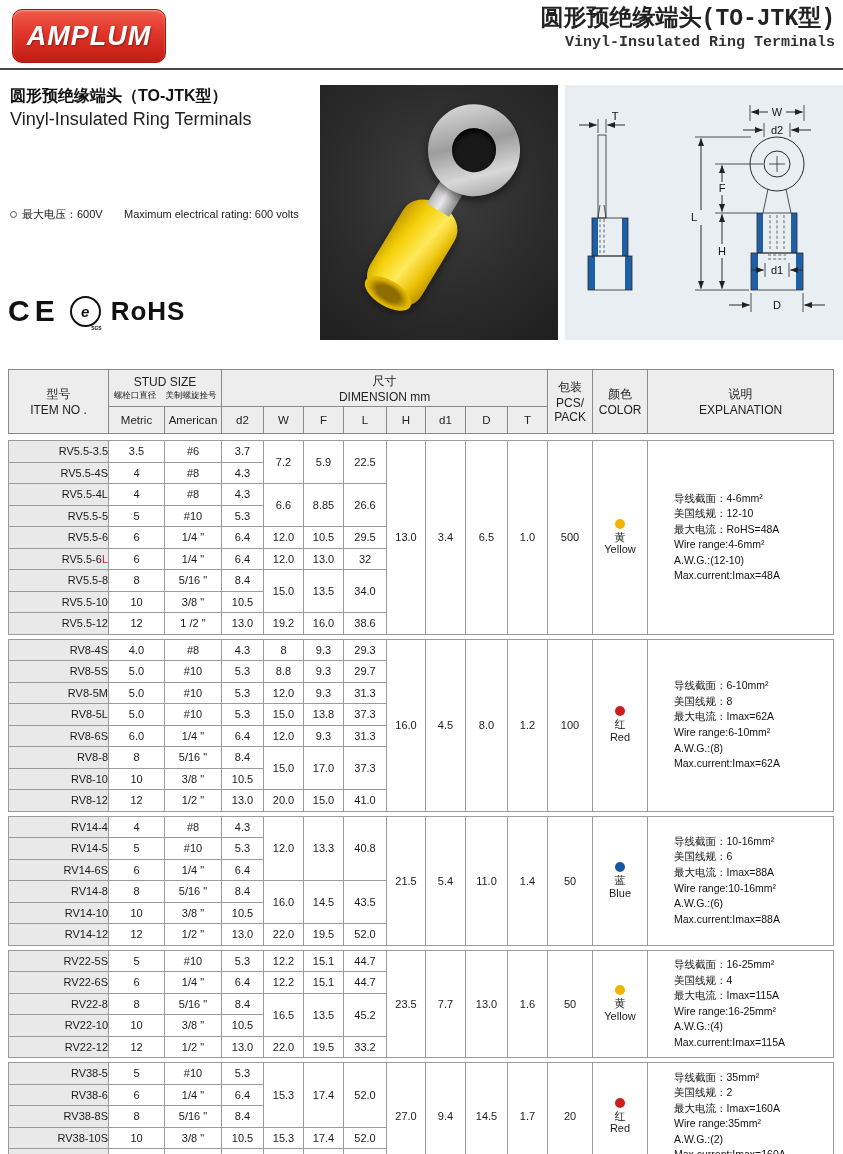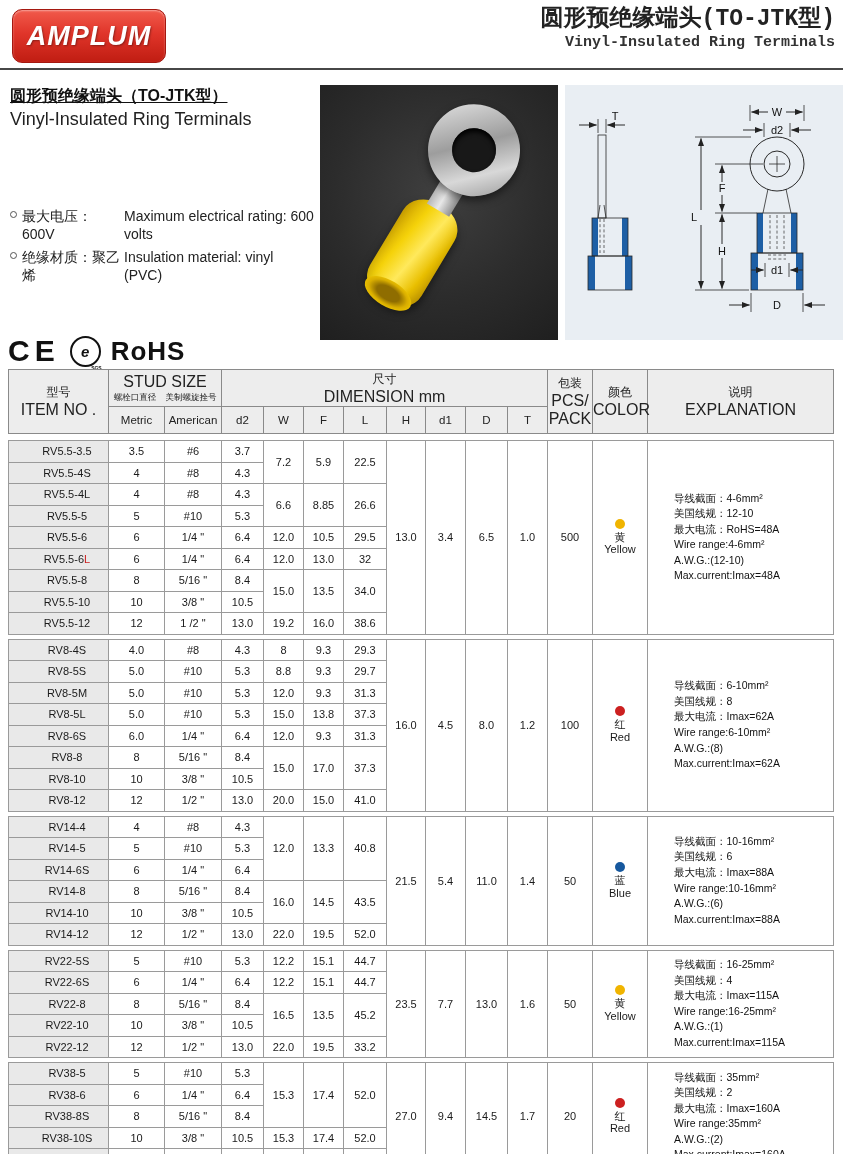--- a/index.html
+++ b/index.html
@@ -18,28 +18,28 @@
     text-shadow:1px 1px 2px rgba(0,0,0,.35);
     box-shadow:inset 0 1px 2px rgba(255,255,255,.45);
   }
   .main-title{position:absolute;right:8px;top:6px;text-align:right;font-family:Liberation Mono, monospace;}
   .main-title .cn{font-size:23px;font-weight:bold;color:#222;line-height:1.2;}
   .main-title .en{font-size:15px;font-weight:bold;color:#333;}
   .header-rule{position:absolute;left:0;top:68px;width:843px;border-top:2px solid #474747;}
 
   
   .intro{position:absolute;left:10px;top:86px;width:300px;}
-  .intro .cn{font-size:16px;font-weight:bold;color:#111;text-decoration:underline;}
+  .intro .cn{font-size:16px;font-weight:bold;color:#111;}
   .intro .en{font-size:18px;color:#222;margin-top:2px;}
   .spec-list{position:absolute;left:10px;top:208px;width:305px;}
-  .spec-row{display:flex;align-items:flex-start;margin-bottom:6px;font-size:14px;line-height:1.25;}
+  .spec-row{display:flex;align-items:flex-start;margin-bottom:6px;font-size:11px;line-height:1.25;}
   .bullet{flex:0 0 auto;width:5px;height:5px;border:1.5px solid #555;border-radius:50%;margin:3px 5px 0 0;}
   .spec-cn{flex:0 0 102px;color:#222;}
   .spec-en{flex:1;color:#222;}
-  .certs{position:absolute;left:8px;top:294px;display:flex;align-items:center;gap:10px;margin-top:40px;}
+  .certs{position:absolute;left:8px;top:294px;display:flex;align-items:center;gap:10px;}
   .ce{font-size:30px;font-weight:bold;letter-spacing:5px;color:#111;}
   .sgs-mark{width:27px;height:27px;border:2.5px solid #111;border-radius:50%;
     display:flex;align-items:center;justify-content:center;position:relative;
     font-weight:bold;font-size:15px;color:#111;font-style:italic;}
   .sgs-mark small{position:absolute;right:-3px;bottom:-6px;font-size:5px;font-style:normal;}
   .rohs{font-size:26px;font-weight:bold;color:#111;letter-spacing:1px;}
 
   
   .photo-panel{position:absolute;left:320px;top:85px;width:238px;height:255px;
     background:radial-gradient(circle at 50% 42%,#3f3f3f 0%,#2c2c2c 55%,#1f1f1f 100%);overflow:hidden;}
@@ -69,27 +69,27 @@
   .dlabel{font-size:11px;fill:#111;font-family:"Liberation Sans","DejaVu Sans",sans-serif;}
 
   
   .tables{position:absolute;left:8px;top:369px;width:827px;}
   table{border-collapse:collapse;table-layout:fixed;width:825px;}
   td,th{border:1px solid #9a9a9a;padding:0;font-weight:normal;}
   .hdr{margin-bottom:6px;}
   .hdr th{background:#ededed;color:#222;vertical-align:middle;text-align:center;border:1px solid #8a8a8a;}
   .hdr,.grp{border:1.5px solid #555;}
   .hdr .h-cn{font-size:12px;}
-  .hdr .h-en{font-size:16px;}
+  .hdr .h-en{font-size:12px;}
   .hdr .h-sm{font-size:8.5px;display:flex;justify-content:space-around;margin-top:1px;}
   .hdr .r1{height:37px;}
   .hdr .r2 th{height:26px;font-size:11.5px;}
   .grp{margin-top:4px;}
   .grp td{height:20.5px;text-align:center;vertical-align:middle;font-size:11px;background:#fff;color:#1a1a1a;}
-  .grp td.item{background:#e9e9e9;text-align:center;padding-left:17px;}
+  .grp td.item{background:#e9e9e9;text-align:right;padding-left:17px;}
   .red-suffix{color:#cc2020;}
   td.expl{text-align:left;padding-left:26px;}
   .eline{font-size:10.5px;line-height:1.48;color:#111;white-space:nowrap;}
   .colorcell .dot{width:10px;height:10px;border-radius:50%;margin:0 auto 2px auto;}
   .colorcell .ccn{font-size:11px;line-height:1.15;}
   .colorcell .cen{font-size:11px;line-height:1.15;}
 </style>
 </head>
 <body>
 
@@ -104,25 +104,20 @@
 
 <div class="intro">
   <div class="cn">圆形预绝缘端头（TO-JTK型）</div>
   <div class="en">Vinyl-Insulated Ring Terminals</div>
 </div>
 <div class="spec-list" id="spec-list">
     <div class="spec-row">
       <span class="bullet"></span>
       <span class="spec-cn">最大电压：600V</span>
       <span class="spec-en">Maximum electrical rating: 600 volts</span>
-    </div>
-    <div class="spec-row">
-      <span class="bullet"></span>
-      <span class="spec-cn">绝缘材质：聚乙烯</span>
-      <span class="spec-en">Insulation material: vinyl (PVC)</span>
     </div>
   </div>
 <div class="certs">
   <span class="ce">CE</span>
   <span class="sgs-mark">
     <span>e</span>
     <small>SGS</small>
   </span>
   <span class="rohs">RoHS</span>
 </div>
@@ -623,21 +618,21 @@
             <td class="colorcell" rowspan="5">
               <div class="dot" style="background: rgb(240, 180, 0);"></div>
               <div class="ccn">黄</div>
               <div class="cen">Yellow</div>
             </td>
             <td class="expl" rowspan="5">
               <div class="eline">导线截面：16-25mm²</div>
               <div class="eline">美国线规：4</div>
               <div class="eline">最大电流：Imax=115A</div>
               <div class="eline">Wire range:16-25mm²</div>
-              <div class="eline">A.W.G.:(1)</div>
+              <div class="eline">A.W.G.:(4)</div>
               <div class="eline">Max.current:Imax=115A</div>
             </td>
           </tr>
           <tr>
             <td class="item"><span>RV22-6S</span></td>
             <td class="num">6</td>
             <td class="num">1/4 "</td>
             <td class="num">6.4</td>
             <td class="num" rowspan="1">12.2</td>
             <td class="num" rowspan="1">15.1</td>

